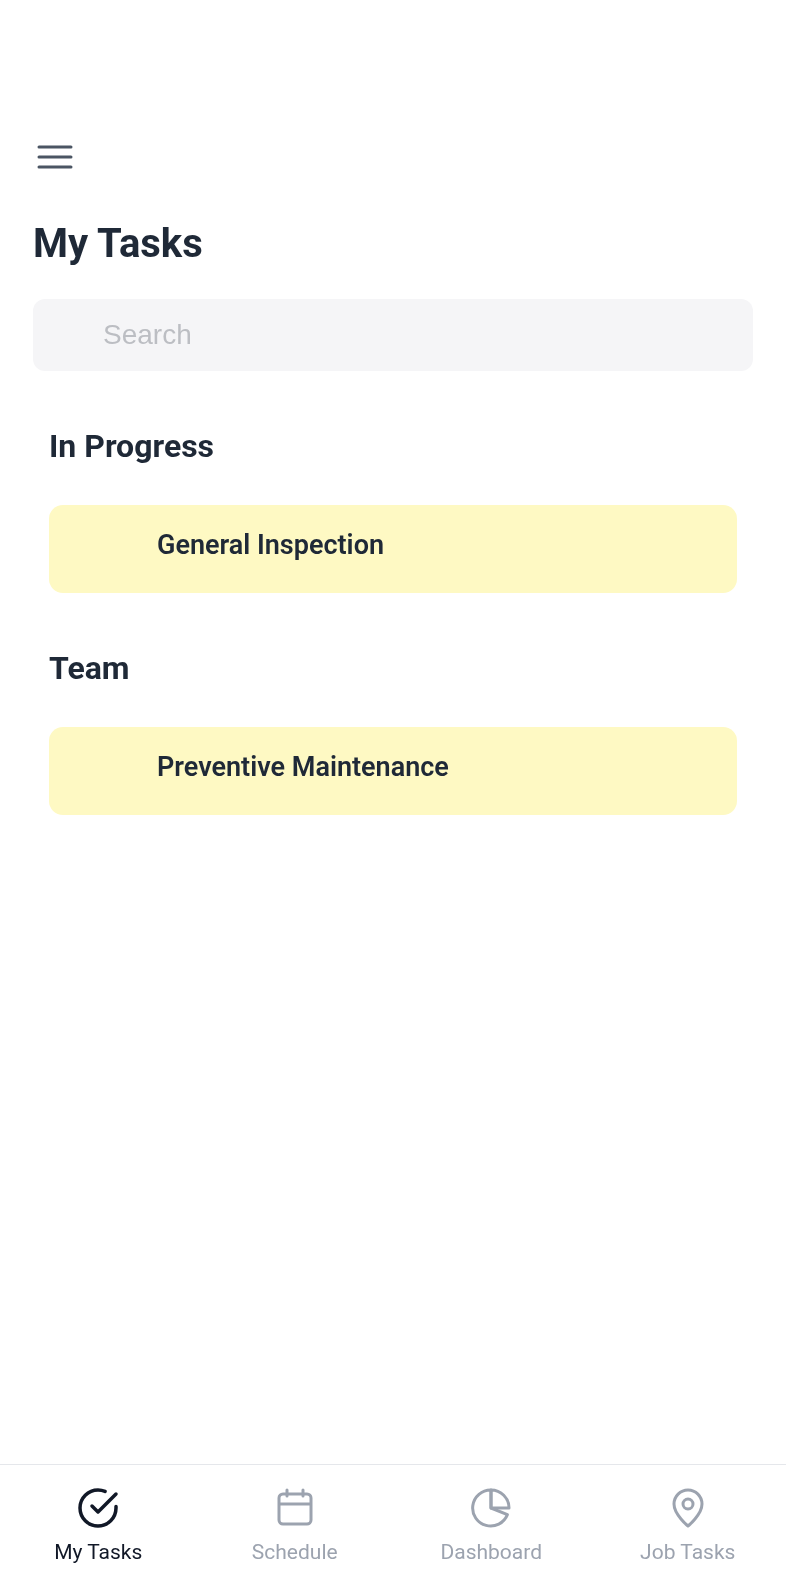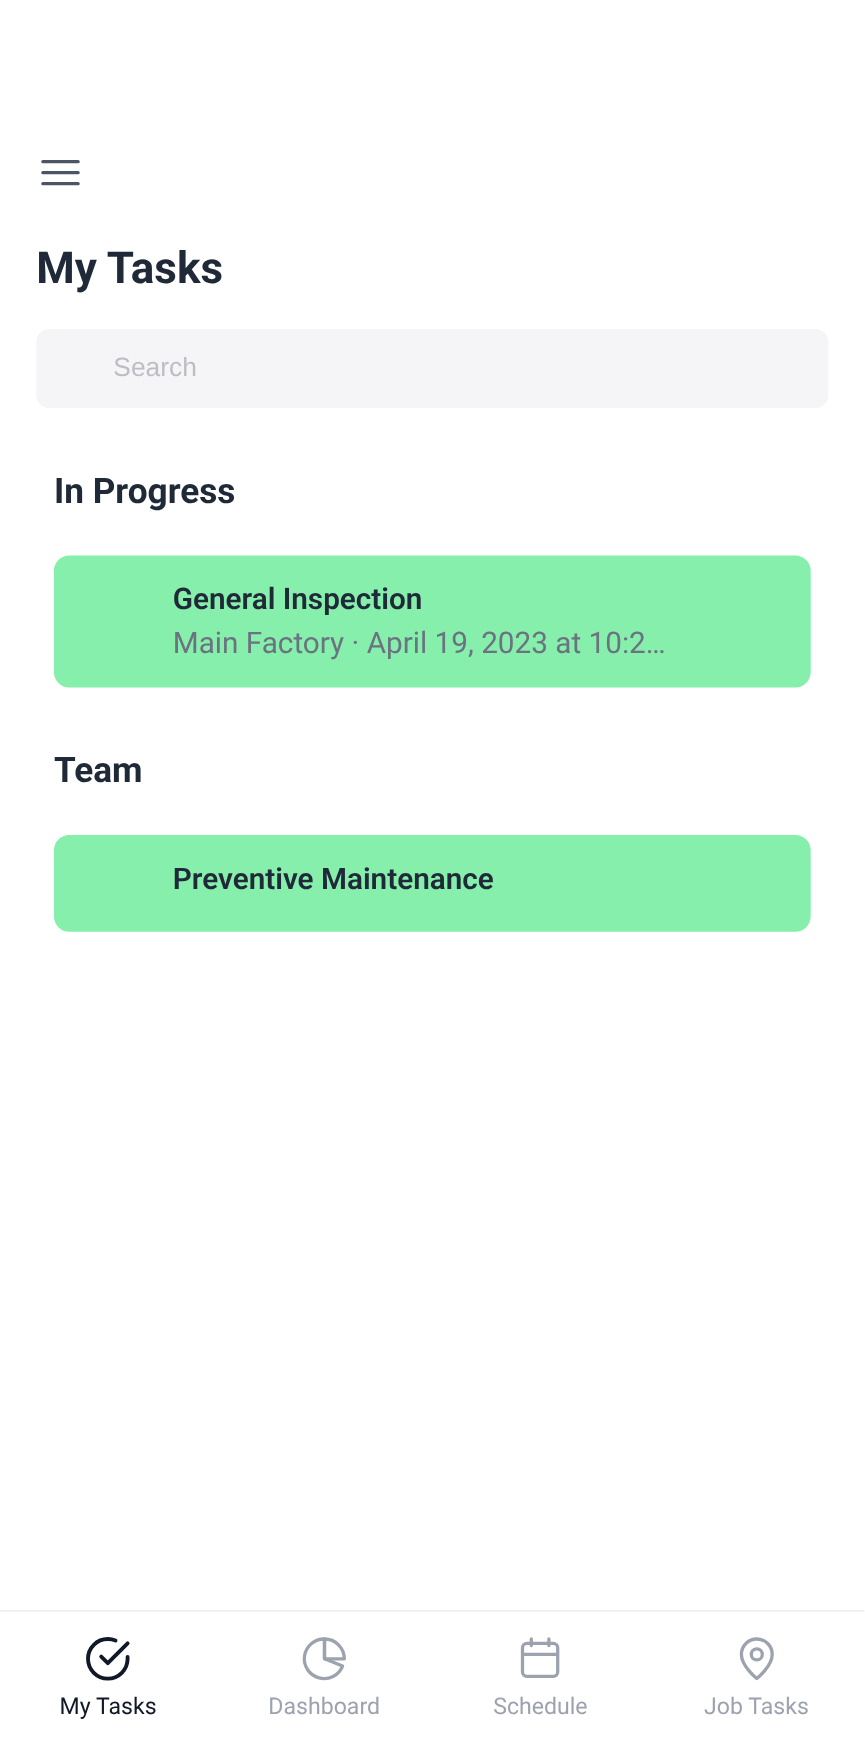--- a/index.html
+++ b/index.html
@@ -43,40 +43,40 @@
       background: #f5f5f7;
       border-radius: 12px;
       height: 72px;
       display: flex;
       align-items: center;
       padding: 0 34px 0 70px;
     }
     .search-input {
       border: none;
       background: transparent;
-      font-size: 24px;
+      font-size: 28px;
       color: #14532d;
       width: 100%;
       outline: none;
     }
     .search-input::placeholder {
       color: #bcbec3;
     }
     .section {
       margin-top: 56px;
       padding: 0 49px;
     }
     .section-title {
       font-size: 32px;
       font-weight: 700;
       color: #1f2937;
       margin-bottom: 40px;
     }
     .task-card {
-      background: #86efac;
+      background: #fef9c3;
       border-radius: 14px;
       padding: 24px 28px 24px 108px;
       margin-bottom: 20px;
       cursor: pointer;
     }
     .task-title {
       font-size: 27px;
       font-weight: 600;
       color: #1f2937;
       margin-bottom: 8px;
@@ -141,21 +141,20 @@
   <h1 class="page-title">My Tasks</h1>
   <div class="search-container">
     <input class="search-input" type="text" placeholder="Search" style="">
   </div>
 </div>
 
 <div class="section">
   <h2 class="section-title">In Progress</h2>
   <div class="task-card">
     <div class="task-title">General Inspection</div>
-    <div class="task-subtitle">Main Factory · April 19, 2023 at 10:2…</div>
   </div>
 </div>
 
 <div class="section">
   <h2 class="section-title">Team</h2>
   <div class="task-card">
     <div class="task-title">Preventive Maintenance</div>
   </div>
 </div>
 
@@ -165,39 +164,39 @@
       <svg width="44" height="44" viewBox="0 0 44 44" fill="none">
         <path d="M40 20.4V22c0 9.94-8.06 18-18 18S4 31.94 4 22 12.06 4 22 4c2.5 0 4.88.51 7.04 1.44" stroke="#111827" stroke-width="3.5" stroke-linecap="round" stroke-linejoin="round"></path>
         <path d="M40 8L22 26l-6-6" stroke="#111827" stroke-width="3.5" stroke-linecap="round" stroke-linejoin="round"></path>
       </svg>
     </div>
     <span class="nav-label">My Tasks</span>
   </div>
   <div class="nav-item">
     <div class="nav-icon">
       <svg width="44" height="44" viewBox="0 0 44 44" fill="none">
-        <path d="M38.4 28.6A18 18 0 1 1 22 4v18l16.4 6.6z" stroke="#9ca3af" stroke-width="3" stroke-linecap="round" stroke-linejoin="round"></path>
-        <path d="M40 22A18 18 0 0 0 22 4v18h18z" stroke="#9ca3af" stroke-width="3" stroke-linecap="round" stroke-linejoin="round"></path>
-      </svg>
-    </div>
-    <span class="nav-label">Dashboard</span>
-  </div>
-  <div class="nav-item">
-    <div class="nav-icon">
-      <svg width="44" height="44" viewBox="0 0 44 44" fill="none">
         <rect x="6" y="8" width="32" height="30" rx="4" stroke="#9ca3af" stroke-width="3"></rect>
         <line x1="6" y1="18" x2="38" y2="18" stroke="#9ca3af" stroke-width="3"></line>
         <line x1="14" y1="4" x2="14" y2="10" stroke="#9ca3af" stroke-width="3" stroke-linecap="round"></line>
         <line x1="30" y1="4" x2="30" y2="10" stroke="#9ca3af" stroke-width="3" stroke-linecap="round"></line>
       </svg>
     </div>
     <span class="nav-label">Schedule</span>
   </div>
   <div class="nav-item">
     <div class="nav-icon">
       <svg width="44" height="44" viewBox="0 0 44 44" fill="none">
+        <path d="M38.4 28.6A18 18 0 1 1 22 4v18l16.4 6.6z" stroke="#9ca3af" stroke-width="3" stroke-linecap="round" stroke-linejoin="round"></path>
+        <path d="M40 22A18 18 0 0 0 22 4v18h18z" stroke="#9ca3af" stroke-width="3" stroke-linecap="round" stroke-linejoin="round"></path>
+      </svg>
+    </div>
+    <span class="nav-label">Dashboard</span>
+  </div>
+  <div class="nav-item">
+    <div class="nav-icon">
+      <svg width="44" height="44" viewBox="0 0 44 44" fill="none">
         <path d="M36 18c0 10.5-14 22-14 22S8 28.5 8 18a14 14 0 0 1 28 0z" stroke="#9ca3af" stroke-width="3" stroke-linecap="round" stroke-linejoin="round"></path>
         <circle cx="22" cy="18" r="5" stroke="#9ca3af" stroke-width="3"></circle>
       </svg>
     </div>
     <span class="nav-label">Job Tasks</span>
   </div>
 </div>
 
 </body></html>

